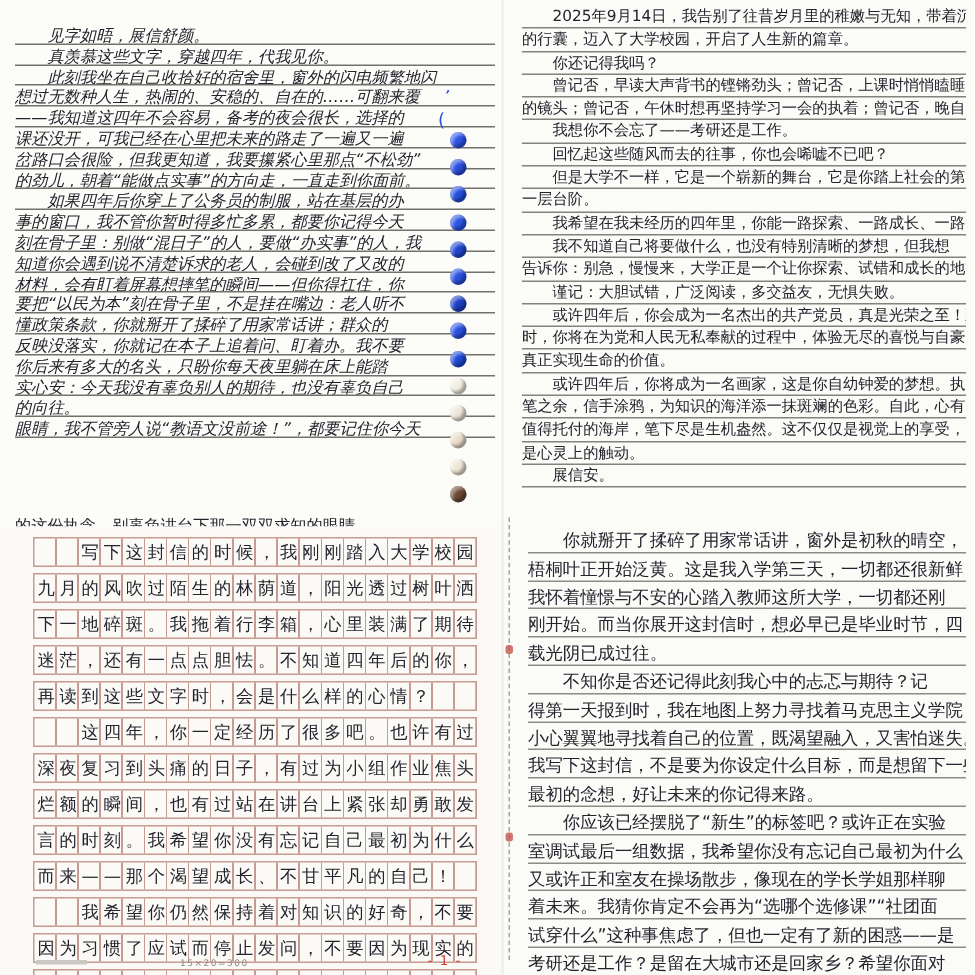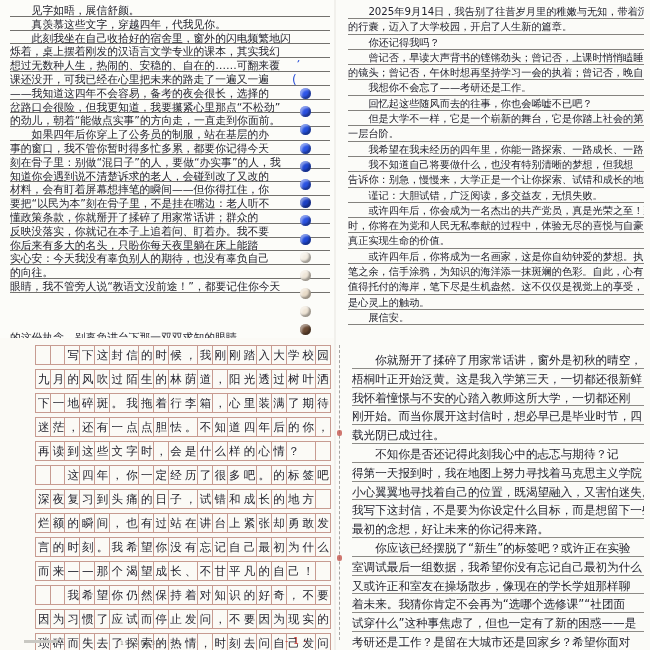--- a/index.html
+++ b/index.html
@@ -14,38 +14,38 @@
   .page.right{left:336px;width:314px;background:#fbfbf8;border-left:1px solid #ececе7;}
   .gap{position:absolute;left:333px;top:0;width:3px;height:650px;background:#f1f0ec;}
 
   
   .sec{position:relative;overflow:hidden;}
   .ln{
     white-space:nowrap;overflow:hidden;
     border-bottom:1px solid #73716e;
     box-sizing:border-box;
   }
-  .sec-l1{padding:3px 4px 0 10px;height:329px;}
+  .sec-l1{padding:16px 4px 0 10px;height:329px;font-style:italic;}
   .t1{height:13.8px;font-size:10.8px;line-height:15px;}
   .t1.clipped{height:6px;border-bottom:none;line-height:11px;}
 
   .sec-l3{padding:4px 6px 0 12px;height:341px;box-sizing:border-box;}
   .t3{height:15.3px;font-size:10.2px;line-height:16.5px;border-bottom-color:#84827e;}
 
   .sec-l4{padding:9px 6px 0 16px;height:309px;box-sizing:border-box;}
   .t4{height:18.8px;font-size:11.6px;line-height:20.5px;border-bottom-color:#8d8b87;}
 
   
   .sec-grid{padding:7px 8px 0 22px;height:314px;box-sizing:border-box;background:#fbfaf6;}
   .grow{
     height:20px;margin-bottom:4px;width:296px;box-sizing:border-box;
     border:1px solid #c79b91;
     background-image:repeating-linear-gradient(90deg,transparent 0 13.75px,#c79b91 13.75px 14.75px);
     font-size:11.5px;line-height:19px;letter-spacing:3.2px;
-    padding-left:2px;white-space:nowrap;overflow:hidden;margin-left:13px;
+    padding-left:2px;white-space:nowrap;overflow:hidden;
   }
 
   
   .dots{position:absolute;left:300px;top:88px;width:14px;z-index:5;}
   .dot{
     width:11px;height:11px;border-radius:50%;margin-bottom:7.2px;
     box-shadow:inset -2px -2px 2px rgba(0,0,0,.35), inset 2px 2px 2px rgba(255,255,255,.45);
   }
   .pen-mark{position:absolute;left:296px;top:58px;color:#2b50d8;font-size:11px;z-index:5;transform:rotate(12deg);}
   .pen-mark2{position:absolute;left:292px;top:73px;color:#2b50d8;font-size:12px;z-index:5;}
@@ -67,24 +67,23 @@
 
 <div class="photo">
 
   <div class="gap"></div>
 
   <div class="page left">
     <div class="sec sec-l1">
     <div class="ln t1">　　见字如晤，展信舒颜。</div>
         <div class="ln t1">　　真羡慕这些文字，穿越四年，代我见你。</div>
         <div class="ln t1">　　此刻我坐在自己收拾好的宿舍里，窗外的闪电频繁地闪</div>
-        <div class="ln t1">烁着，桌上摆着刚发的汉语言文学专业的课本，其实我幻</div>
         <div class="ln t1">想过无数种人生，热闹的、安稳的、自在的……可翻来覆</div>
+        <div class="ln t1">——我知道这四年不会容易，备考的夜会很长，选择的</div>
         <div class="ln t1">课还没开，可我已经在心里把未来的路走了一遍又一遍</div>
-        <div class="ln t1">——我知道这四年不会容易，备考的夜会很长，选择的</div>
         <div class="ln t1">岔路口会很险，但我更知道，我要攥紧心里那点“不松劲”</div>
         <div class="ln t1">的劲儿，朝着“能做点实事”的方向走，一直走到你面前。</div>
         <div class="ln t1">　　如果四年后你穿上了公务员的制服，站在基层的办</div>
         <div class="ln t1">事的窗口，我不管你暂时得多忙多累，都要你记得今天</div>
         <div class="ln t1">刻在骨子里：别做“混日子”的人，要做“办实事”的人，我</div>
         <div class="ln t1">知道你会遇到说不清楚诉求的老人，会碰到改了又改的</div>
         <div class="ln t1">材料，会有盯着屏幕想摔笔的瞬间——但你得扛住，你</div>
         <div class="ln t1">要把“以民为本”刻在骨子里，不是挂在嘴边：老人听不</div>
         <div class="ln t1">懂政策条款，你就掰开了揉碎了用家常话讲；群众的</div>
         <div class="ln t1">反映没落实，你就记在本子上追着问、盯着办。我不要</div>
@@ -94,22 +93,22 @@
         <div class="ln t1">眼睛，我不管旁人说“教语文没前途！”，都要记住你今天</div>
       </div>
     <div class="ln t1 clipped" style="margin:0 4px 0 10px;">的这份执念，别辜负讲台下那一双双求知的眼睛。</div>
 
     <div class="sec sec-grid">
     <div class="grow">　　写下这封信的时候，我刚刚踏入大学校园</div>
         <div class="grow">九月的风吹过陌生的林荫道，阳光透过树叶洒</div>
         <div class="grow">下一地碎斑。我拖着行李箱，心里装满了期待、</div>
         <div class="grow">迷茫，还有一点点胆怯。不知道四年后的你，</div>
         <div class="grow">再读到这些文字时，会是什么样的心情？</div>
-        <div class="grow">　　这四年，你一定经历了很多吧。的标签吧</div>
-        <div class="grow">深夜复习到头痛的日子，试错和成长的地方</div>
+        <div class="grow">　　这四年，你一定经历了很多吧。也许有过</div>
+        <div class="grow">深夜复习到头痛的日子，有过为小组作业焦头</div>
         <div class="grow">烂额的瞬间，也有过站在讲台上紧张却勇敢发</div>
         <div class="grow">言的时刻。我希望你没有忘记自己最初为什么</div>
         <div class="grow">而来——那个渴望成长、不甘平凡的自己！</div>
         <div class="grow">　　我希望你仍然保持着对知识的好奇，不要</div>
         <div class="grow">因为习惯了应试而停止发问，不要因为现实的</div>
         <div class="grow">琐碎而失去了探索的热情，时刻去问自己发问</div>
       </div>
 
     <div class="footer">
       <span class="f-left"></span>

